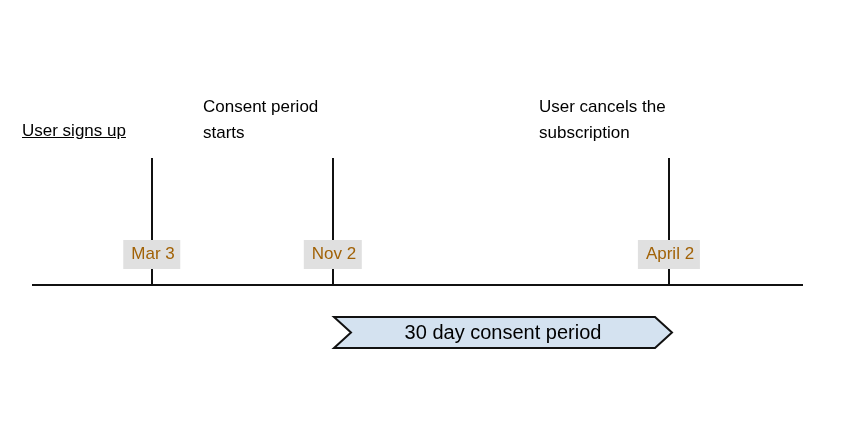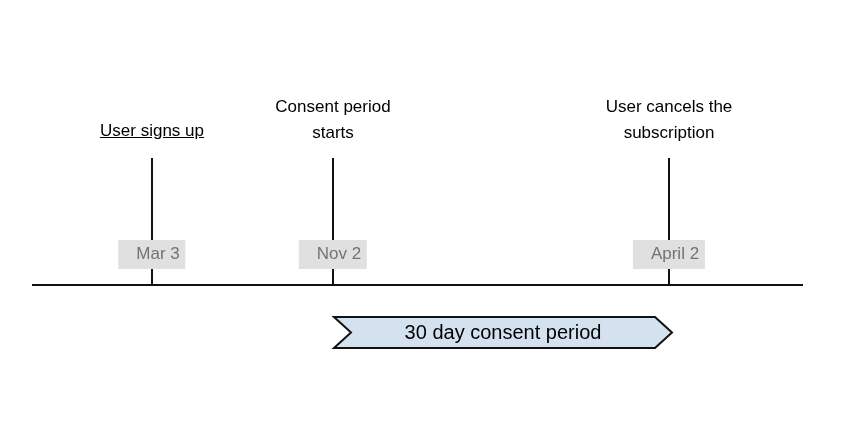--- a/index.html
+++ b/index.html
@@ -47,40 +47,39 @@
     width: 0;
     height: 127px;
     border-left: 2px solid #111111;
   }
 
   
   .event-caption {
     position: absolute;
     left: -130px;
     width: 260px;
-    text-align: center;
     font-size: 17px;
     line-height: 26px;
     color: #000000;
     white-space: pre-line;
   }
   .event-caption.one-line { top: 118px; text-decoration: underline; }
   .event-caption.two-line { top: 94px; }
 
   
   .event-date {
     position: absolute;
     top: 240px;
     left: 50%;
     transform: translateX(-50%);
     background: #e0e0e0;
-    color: #737373;
+    color: #a16207;
     font-size: 17px;
     line-height: 26px;
-    padding: 1px 6px 2px 18px;
+    padding: 1px 6px 2px 8px;
     white-space: nowrap;
   }
 
   
   .period-banner {
     position: absolute;
     left: 333px;
     top: 316px;
     width: 340px;
     height: 33px;

